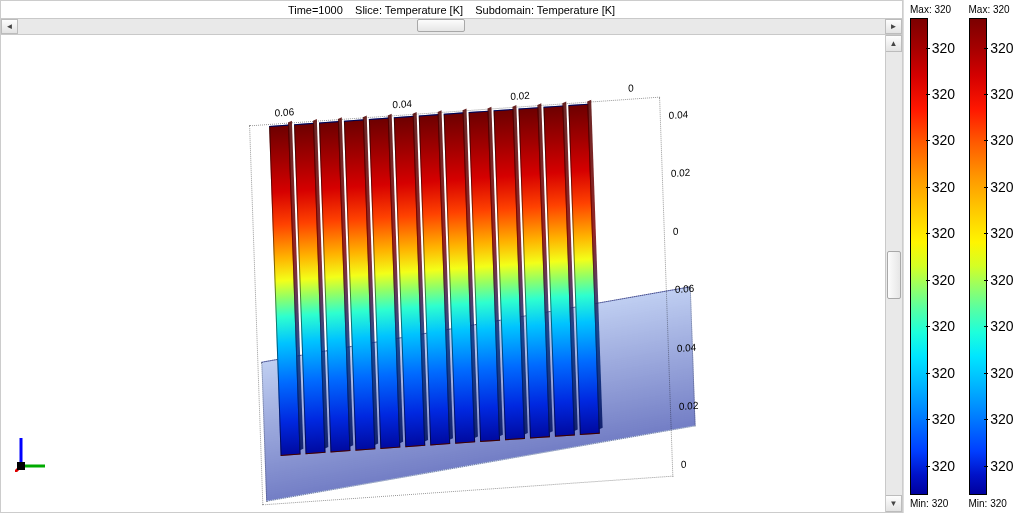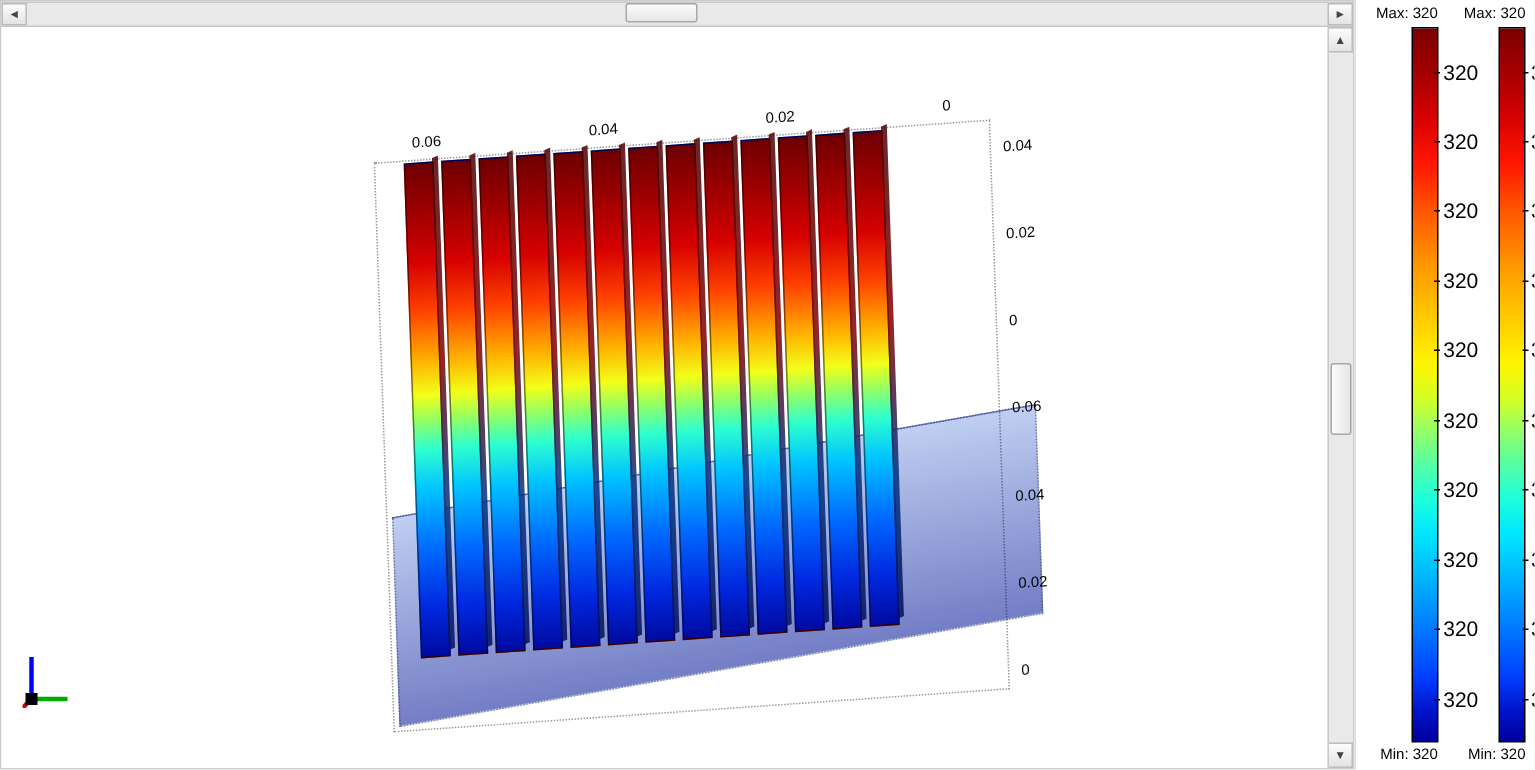--- a/index.html
+++ b/index.html
@@ -104,21 +104,21 @@
     width: 120px;
     background: #fff;
     display: flex;
     gap: 10px;
     padding: 4px 6px 4px 6px;
     border-left: 1px solid #ddd;
   }
   .legend-col {
     display: flex;
     flex-direction: column;
-    align-items: flex-end;
+    align-items: flex-start;
     width: 50px;
   }
   .legend-label { font-size: 10px; color:#000; white-space:nowrap; }
   .colorbar {
     position: relative;
     width: 18px;
     flex: 1;
     margin: 3px 0;
     border: 1px solid #000;
     background: linear-gradient(to bottom,
@@ -203,20 +203,21 @@
     transform: skewY(-6deg);
     border: 1px dotted rgba(0,0,0,.35);
     z-index:-1;
   }
 </style>
 </head>
 <body>
 
 <div class="app">
   <div class="main-panel">
+    <div class="title-row">Time=1000    Slice: Temperature [K]    Subdomain: Temperature [K]</div>
 
     <div class="hscroll">
       <div class="arrow">◄</div>
       <div class="track">
         <div class="thumb"></div>
       </div>
       <div class="arrow">►</div>
     </div>
 
     <div class="plot-wrap">

